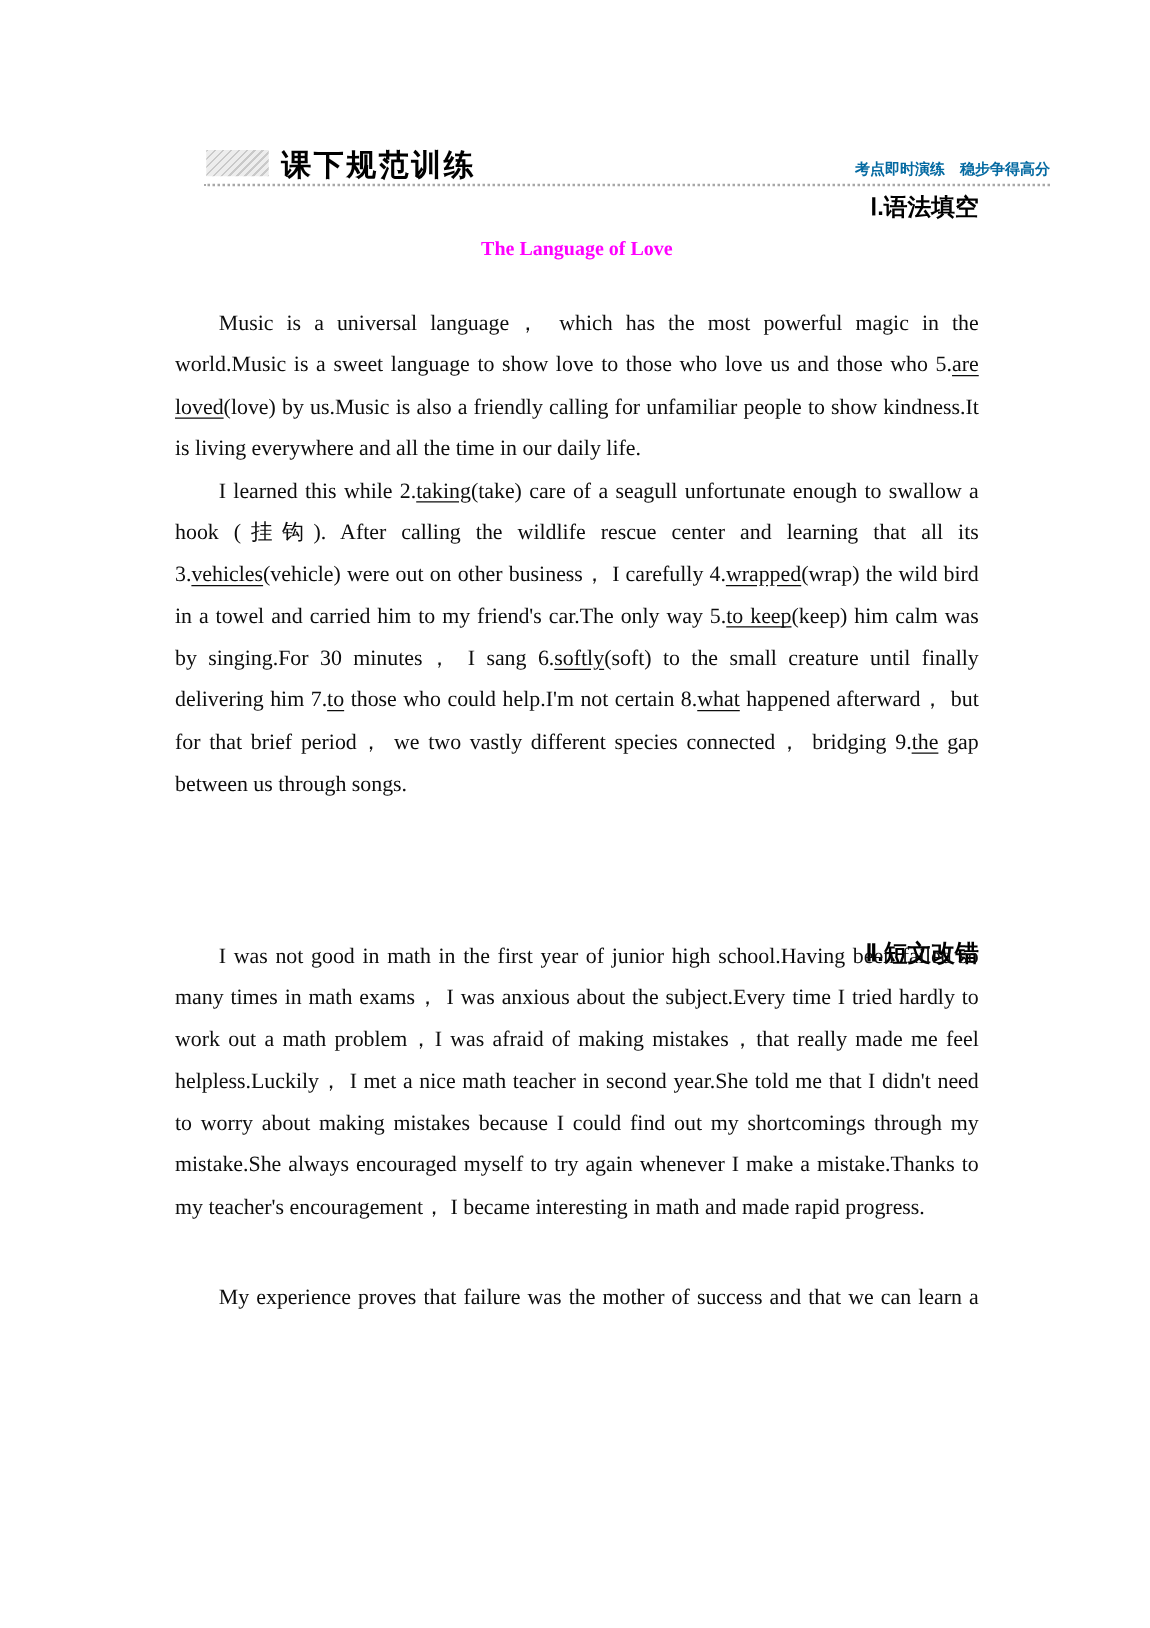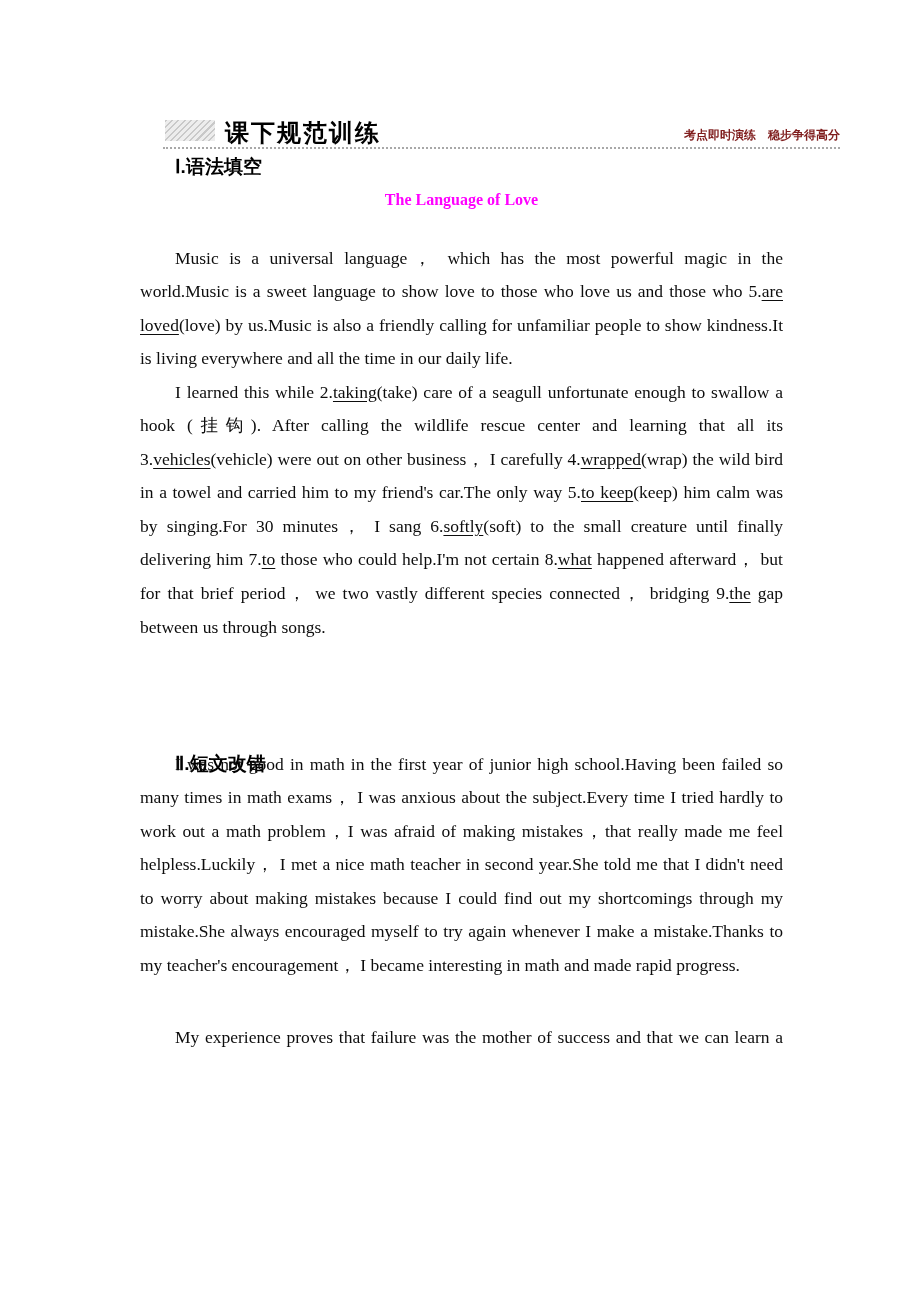--- a/index.html
+++ b/index.html
@@ -39,37 +39,38 @@
     color: #000;
     line-height: 1;
     white-space: nowrap;
   }
   .header-tagline {
     position: absolute;
     right: 0; bottom: 6px;
     font-family: "Liberation Sans", sans-serif;
     font-weight: bold;
     font-size: 12px;
-    color: #7f1d1d;
+    color: #0369a1;
     line-height: 1;
     white-space: nowrap;
   }
 
   
   .sec-heading {
     position: absolute;
     left: 140px; width: 643px;
     padding-left: 35px;
     box-sizing: border-box;
     font-family: "Liberation Sans", sans-serif;
     font-weight: bold;
     font-size: 19px;
     color: #000;
     line-height: 1.3;
     white-space: nowrap;
+    text-align: right;
   }
   #sec1-heading { top: 155px; }
   #sec2-heading { top: 728px; margin-top: 24px; }
   #answers-label { top: 1100px; }
 
   .passage-title {
     position: absolute;
     left: 140px; top: 190px;
     width: 643px;
     text-align: center;

